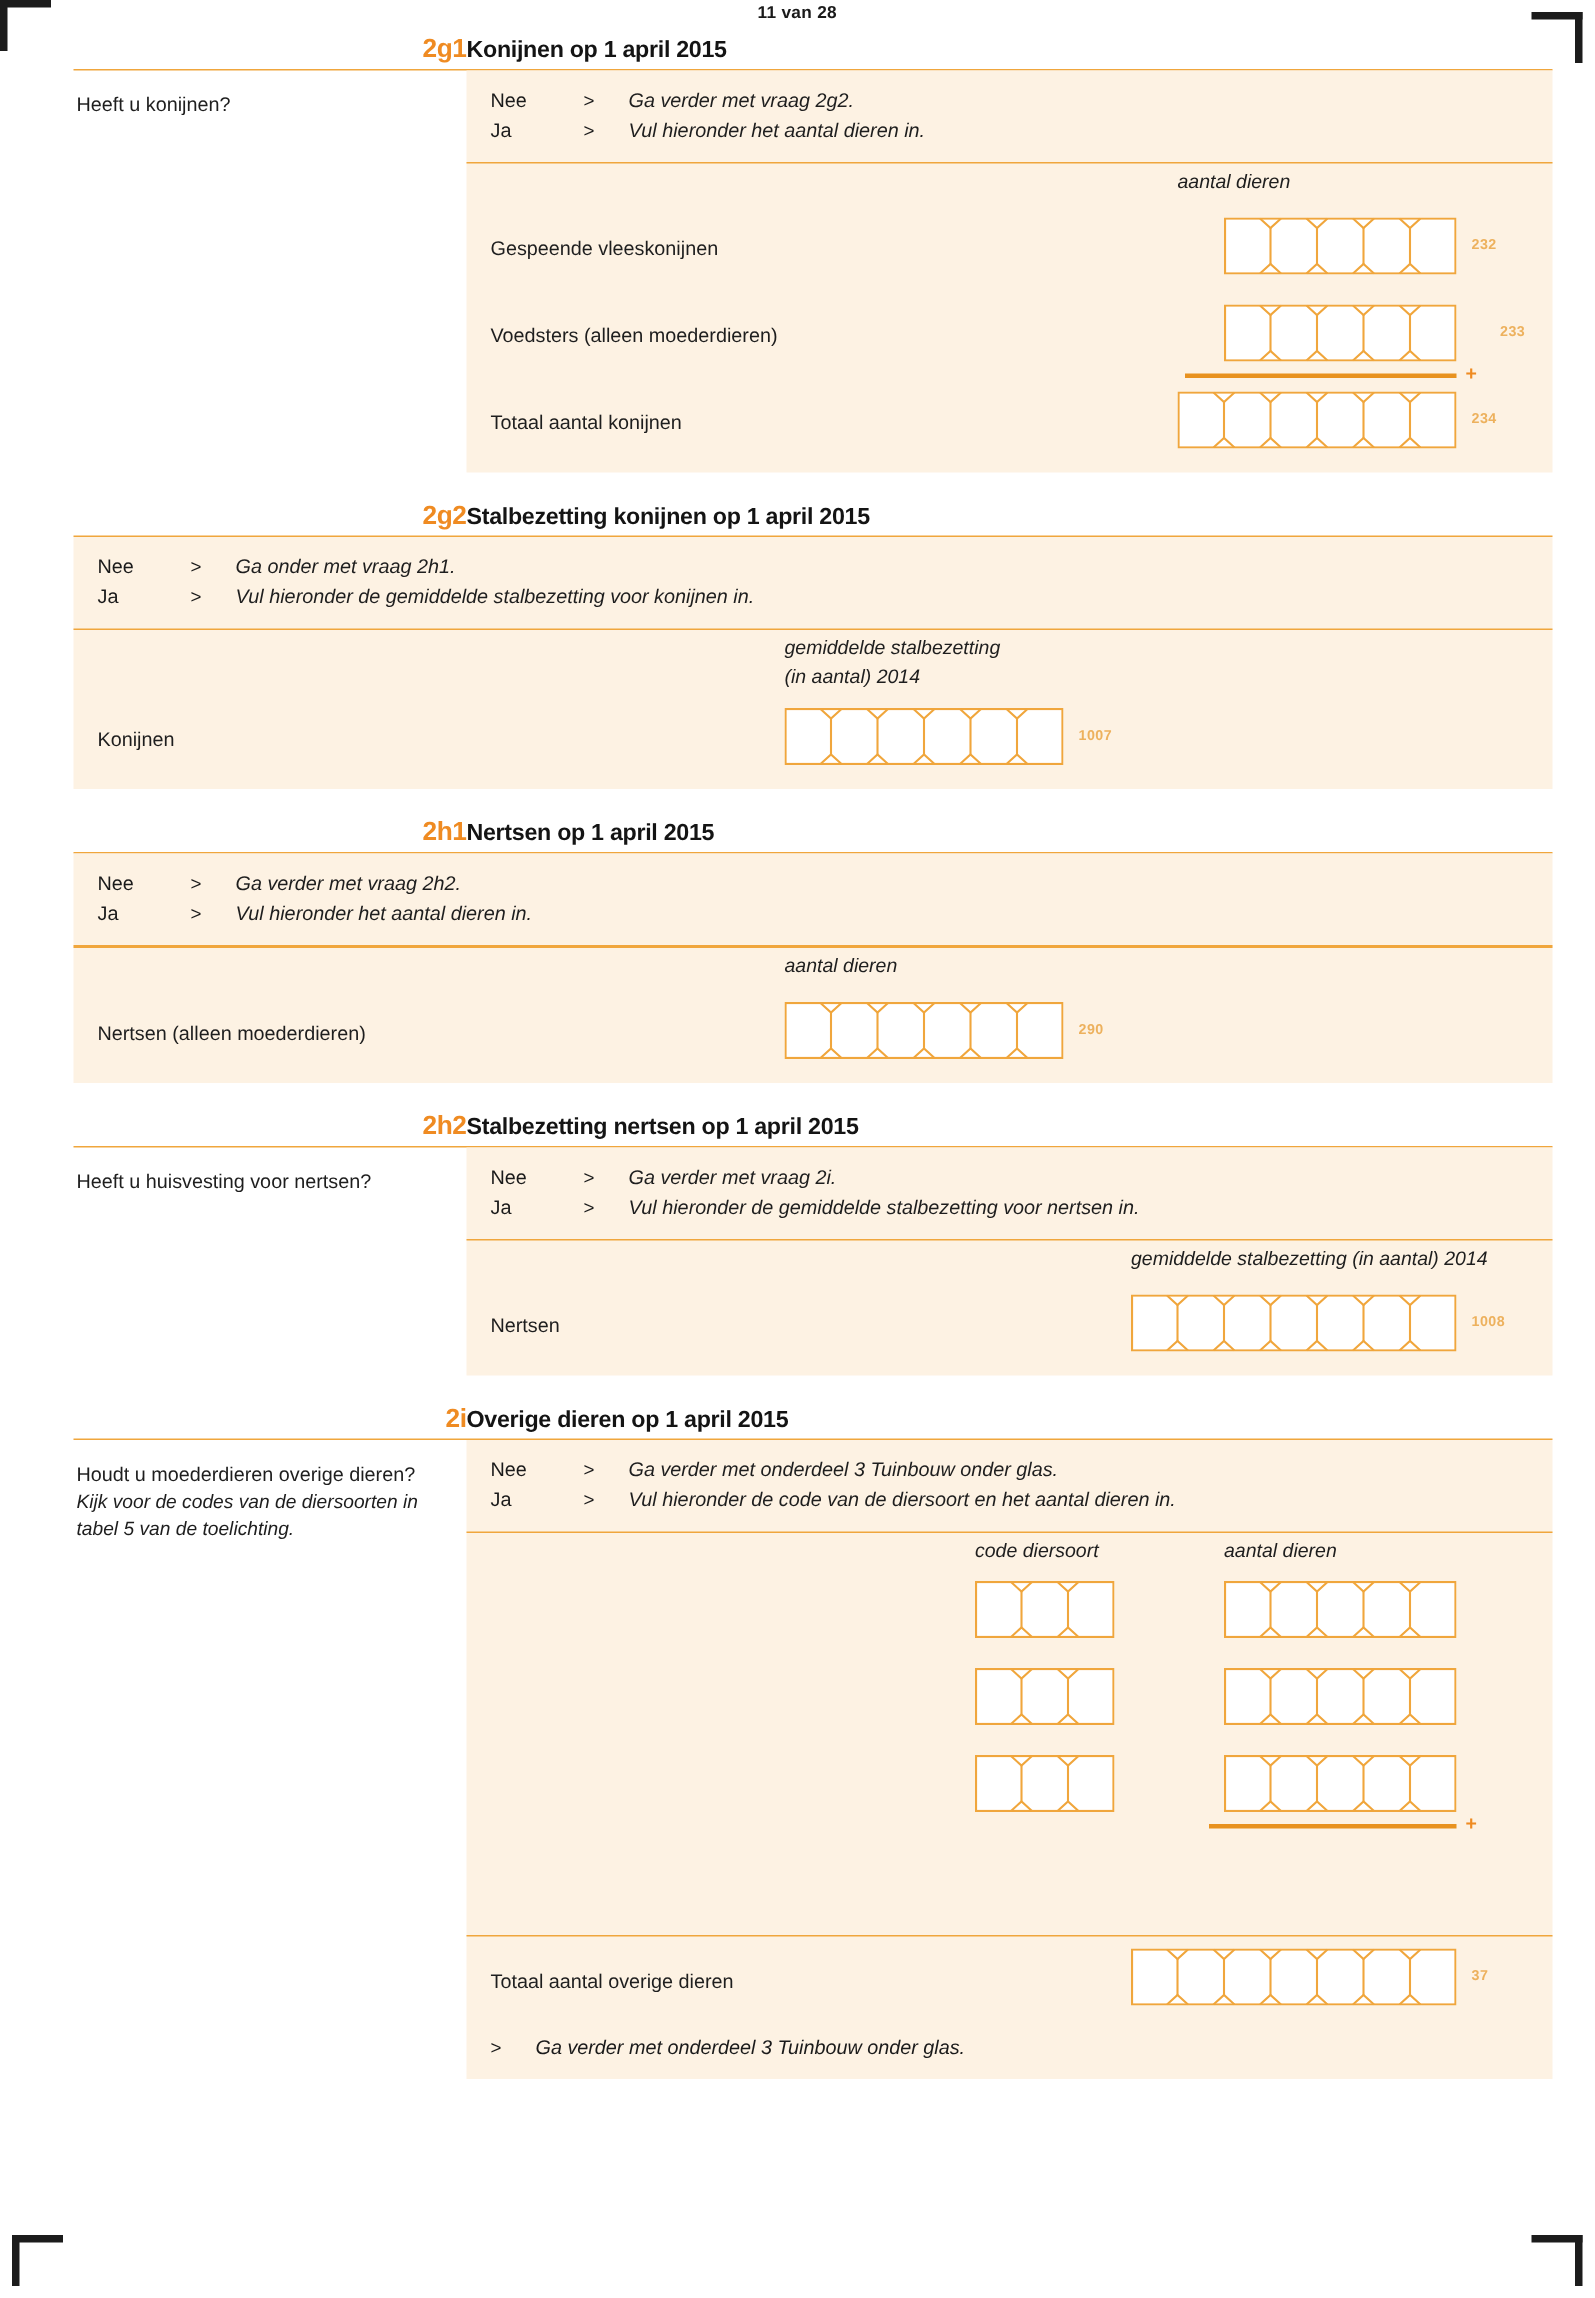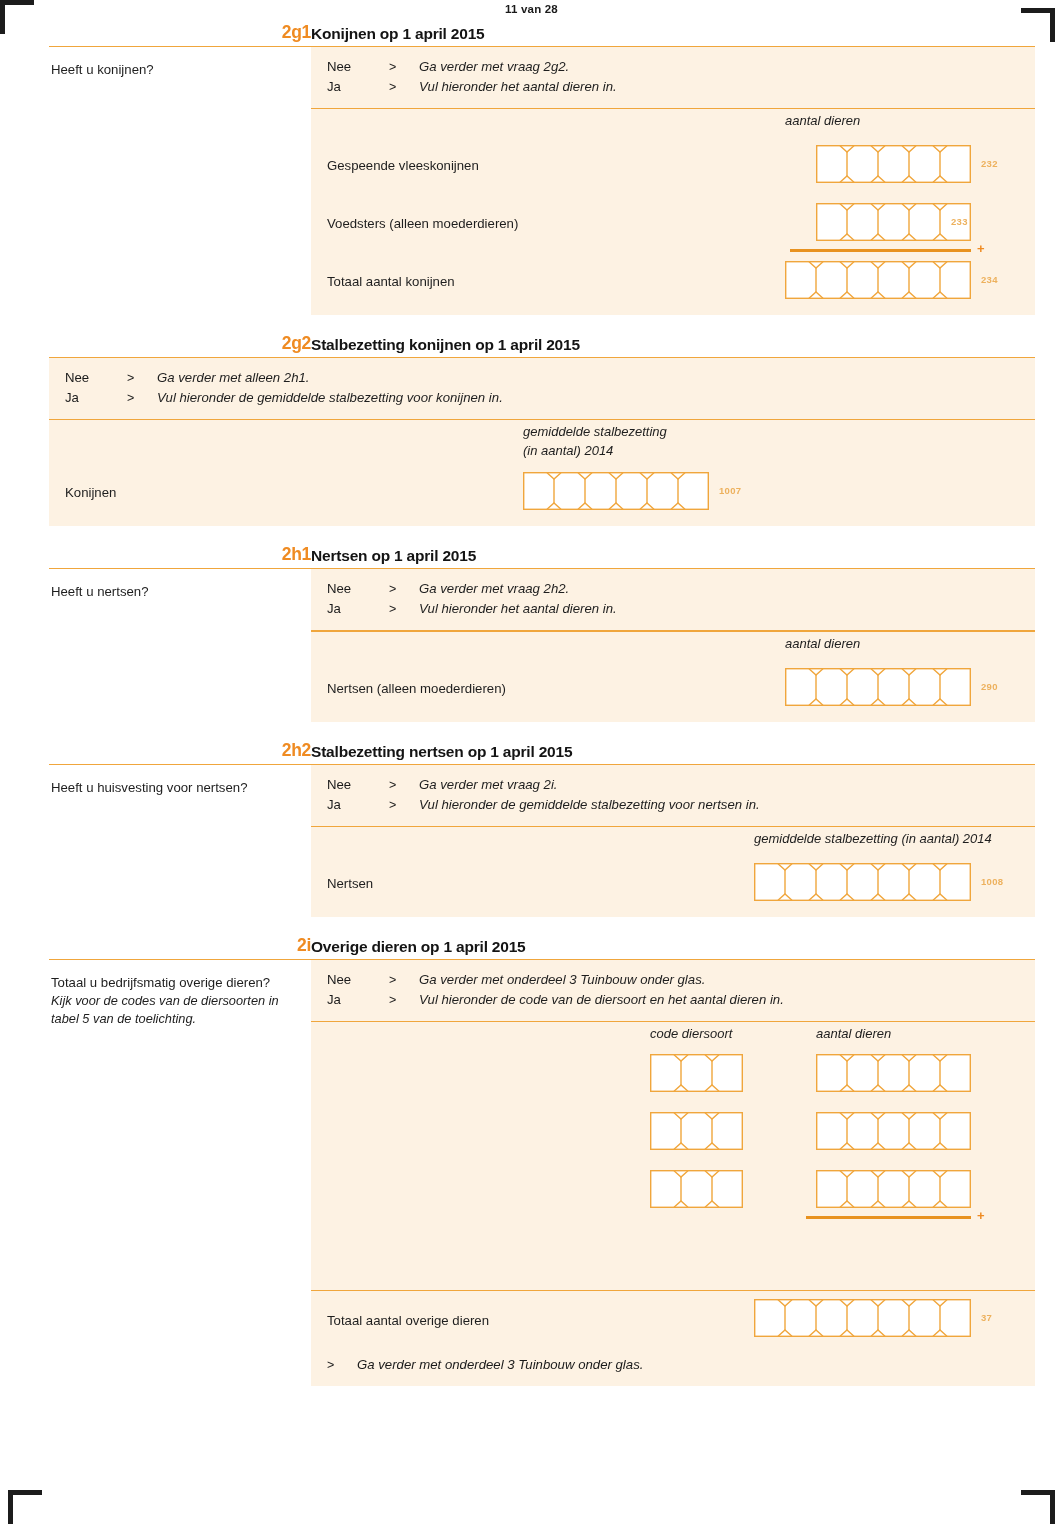--- a/index.html
+++ b/index.html
@@ -202,21 +202,21 @@
                 <path d="M 55 37.3 L 62 31 L 69 37.3" fill="none" stroke="#f0a63c" stroke-width="1.4"></path>
                 <path d="M 62 7 L 62 31" fill="none" stroke="#f0a63c" stroke-width="1.4"></path>
                 <path d="M 86 0.7 L 93 7 L 100 0.7" fill="none" stroke="#f0a63c" stroke-width="1.4"></path>
                 <path d="M 86 37.3 L 93 31 L 100 37.3" fill="none" stroke="#f0a63c" stroke-width="1.4"></path>
                 <path d="M 93 7 L 93 31" fill="none" stroke="#f0a63c" stroke-width="1.4"></path>
                 <path d="M 117 0.7 L 124 7 L 131 0.7" fill="none" stroke="#f0a63c" stroke-width="1.4"></path>
                 <path d="M 117 37.3 L 124 31 L 131 37.3" fill="none" stroke="#f0a63c" stroke-width="1.4"></path>
                 <path d="M 124 7 L 124 31" fill="none" stroke="#f0a63c" stroke-width="1.4"></path>
               </svg>
             </div>
-            <div class="code" style="left:640px;top:107px;">233</div>
+            <div class="code" style="left:689px;top:107px;">233</div>
             <div class="sumline" style="left:479px;top:140px;width:181px;"></div>
             <div class="plus" style="left:666px;top:133px;">+</div>
             <div class="flabel" style="position:absolute;left:16px;top:165px;">Totaal aantal konijnen</div>
             <div class="comb" style="left:474px;top:152px;">
               <svg width="186" height="38" viewBox="0 0 186 38">
                 <rect x="0.7" y="0.7" width="184.6" height="36.6" fill="#ffffff" stroke="#f0a63c" stroke-width="1.4"></rect>
                 <path d="M 24 0.7 L 31 7 L 38 0.7" fill="none" stroke="#f0a63c" stroke-width="1.4"></path>
                 <path d="M 24 37.3 L 31 31 L 38 37.3" fill="none" stroke="#f0a63c" stroke-width="1.4"></path>
                 <path d="M 31 7 L 31 31" fill="none" stroke="#f0a63c" stroke-width="1.4"></path>
                 <path d="M 55 0.7 L 62 7 L 69 0.7" fill="none" stroke="#f0a63c" stroke-width="1.4"></path>
@@ -243,21 +243,21 @@
       <div class="sec-head">
             <div class="sec-num">2g2</div>
             <div class="sec-title">Stalbezetting konijnen op 1 april 2015</div>
           </div>
       <div class="sec-body">
         <div class="acol">
           <div class="routing">
             <div class="route">
               <span class="lab">Nee</span>
               <span class="gt">&gt;</span>
-              <span class="txt">Ga verder met alleen 2h1.</span>
+              <span class="txt">Ga onder met vraag 2h1.</span>
             </div>
             <div class="route">
               <span class="lab">Ja</span>
               <span class="gt">&gt;</span>
               <span class="txt">Vul hieronder de gemiddelde stalbezetting voor konijnen in.</span>
             </div>
           </div>
           <div class="divider full"></div>
           <div class="fields" style="height:106px;">
             <div class="colhead" style="left:474px;top:4px;">gemiddelde stalbezetting</div>
@@ -288,23 +288,20 @@
         </div>
       </div>
     </div>
     <div class="spacer"></div>
     <div class="section">
       <div class="sec-head">
             <div class="sec-num">2h1</div>
             <div class="sec-title">Nertsen op 1 april 2015</div>
           </div>
       <div class="sec-body">
-        <div class="qcol">
-            <p>Heeft u nertsen?</p>
-        </div>
         <div class="acol">
           <div class="routing">
             <div class="route">
               <span class="lab">Nee</span>
               <span class="gt">&gt;</span>
               <span class="txt">Ga verder met vraag 2h2.</span>
             </div>
             <div class="route">
               <span class="lab">Ja</span>
               <span class="gt">&gt;</span>
@@ -396,21 +393,21 @@
       </div>
     </div>
     <div class="spacer"></div>
     <div class="section">
       <div class="sec-head">
             <div class="sec-num">2i</div>
             <div class="sec-title">Overige dieren op 1 april 2015</div>
           </div>
       <div class="sec-body">
         <div class="qcol">
-            <p>Totaal u bedrijfsmatig overige dieren?</p>
+            <p>Houdt u moederdieren overige dieren?</p>
           <p class="note">Kijk voor de codes van de diersoorten in tabel 5 van de toelichting.</p>
         </div>
         <div class="acol">
           <div class="routing">
             <div class="route">
               <span class="lab">Nee</span>
               <span class="gt">&gt;</span>
               <span class="txt">Ga verder met onderdeel 3 Tuinbouw onder glas.</span>
             </div>
             <div class="route">

